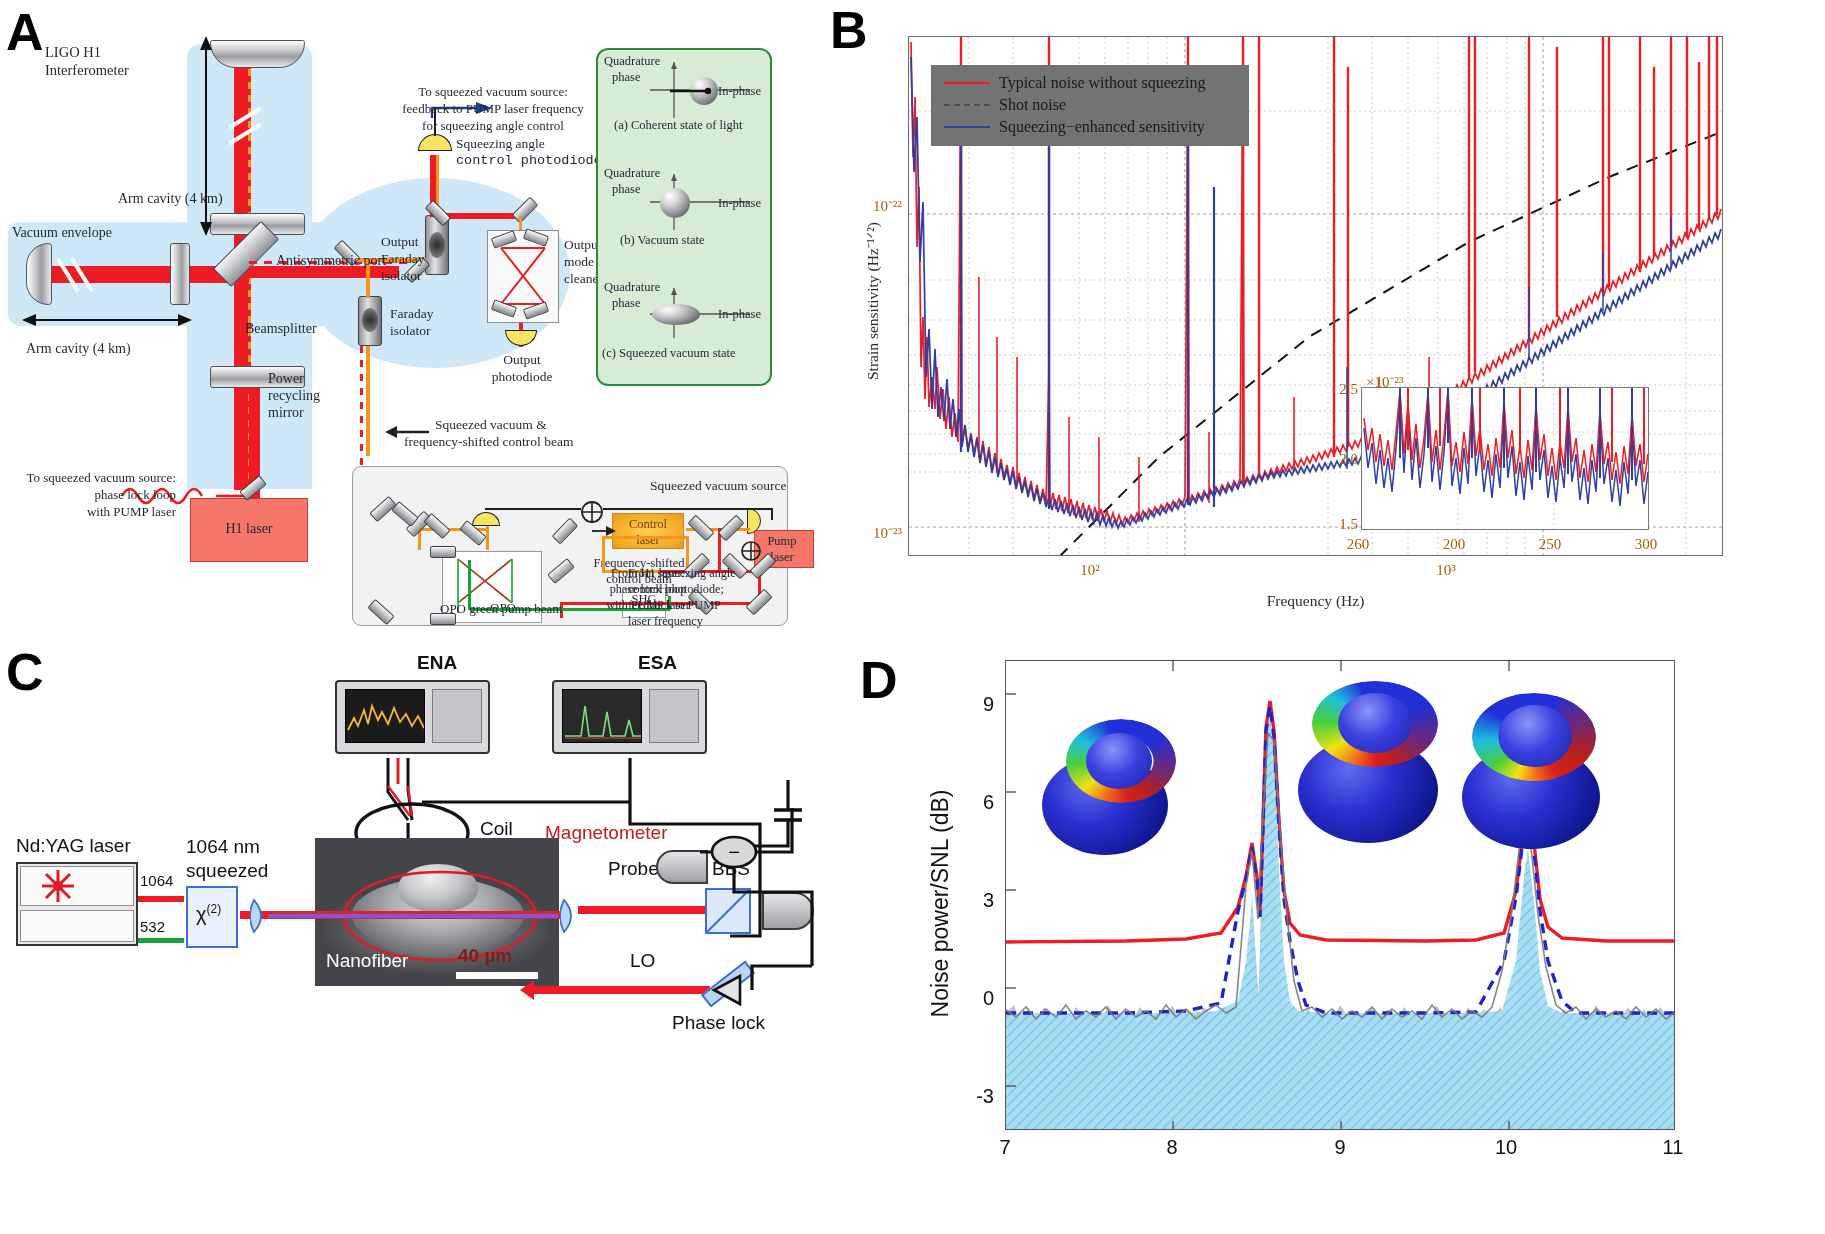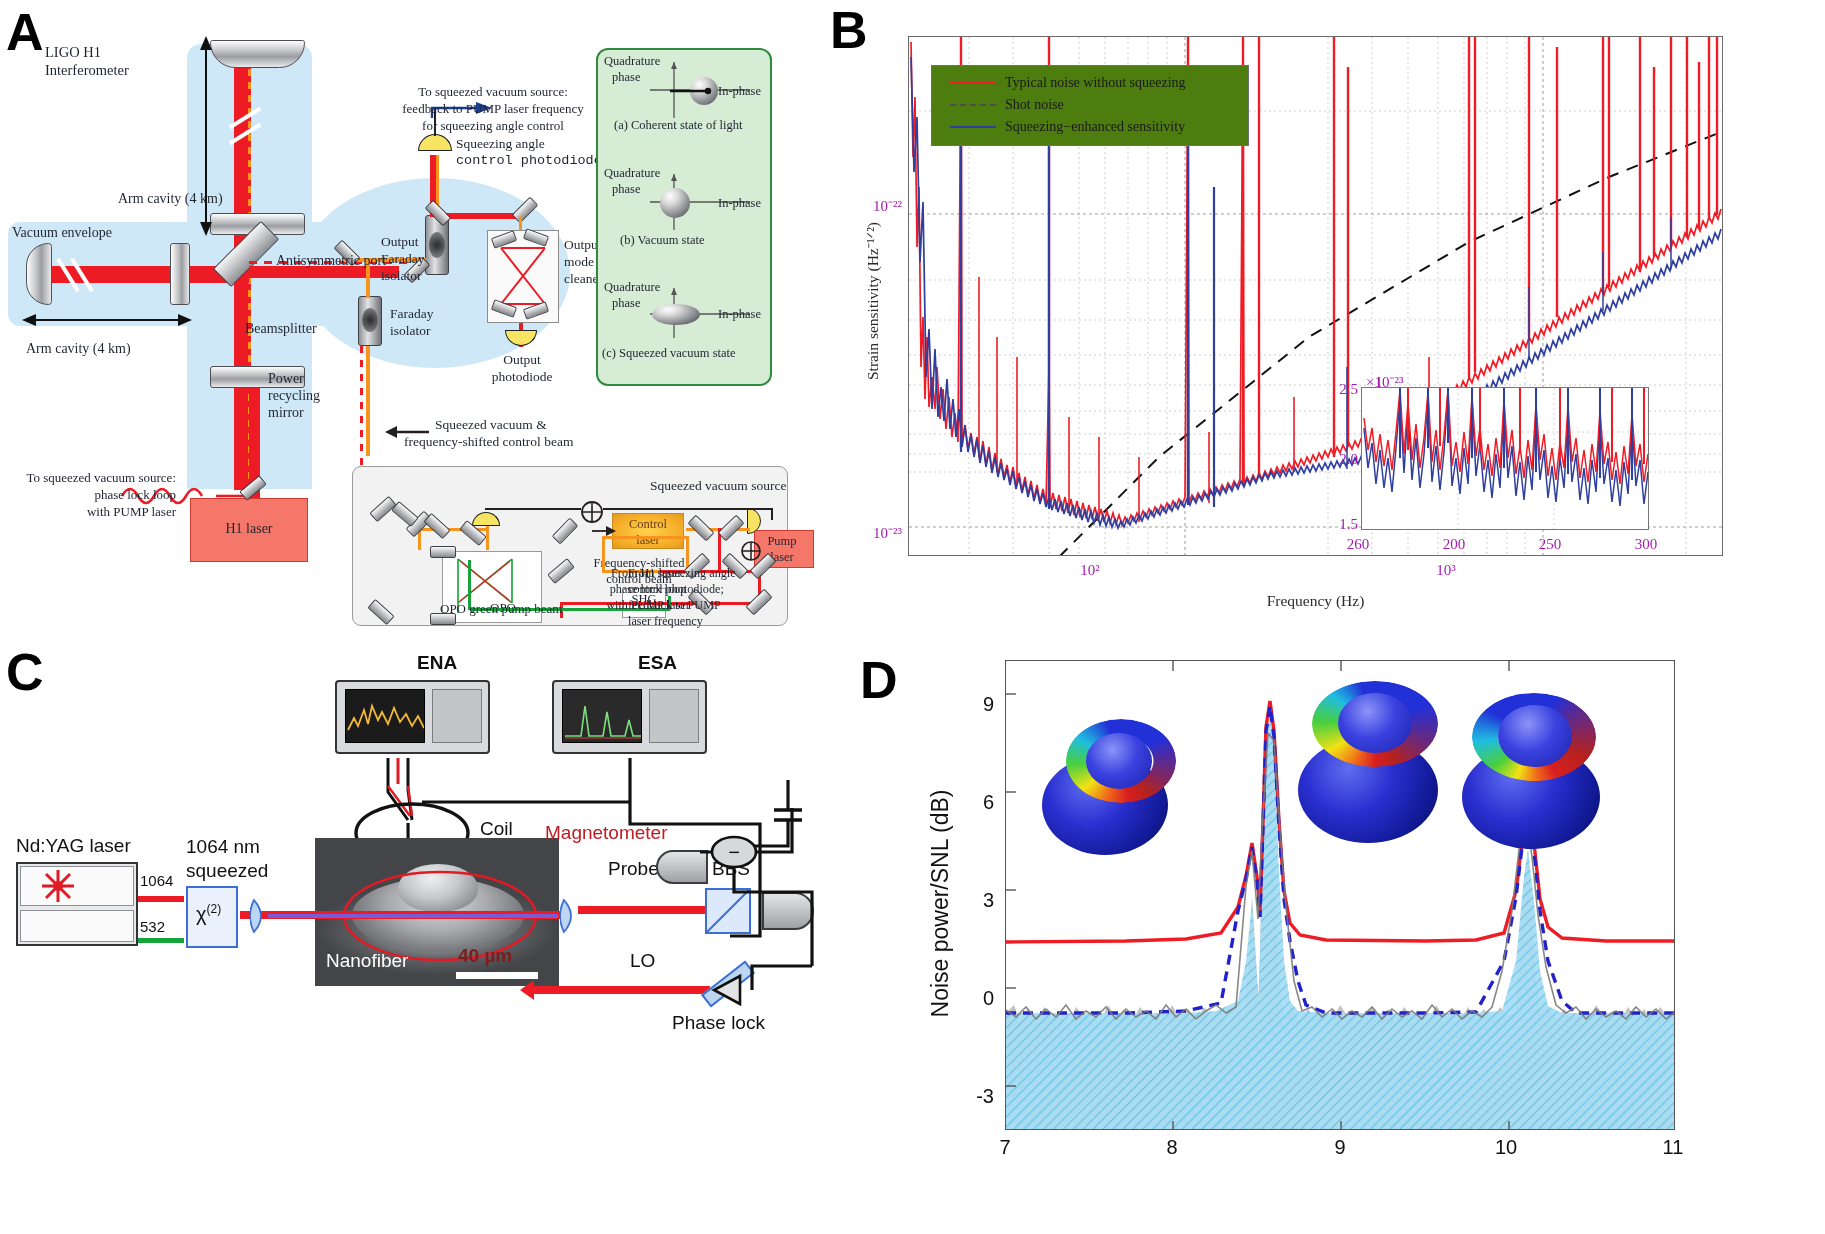--- a/index.html
+++ b/index.html
@@ -44,24 +44,24 @@
   .sphere3 { position:absolute; border-radius:50%;
              background:radial-gradient(circle at 33% 27%, #ffffff 0%, #d8d8d8 28%, #8f9095 62%, #3e4044 100%); }
   .ellipse3 { position:absolute; border-radius:50%;
              background:radial-gradient(ellipse at 33% 27%, #ffffff 0%, #d8d8d8 26%, #8f9095 60%, #35373b 100%); }
 
   
   #panelB { position:absolute; left:830px; top:0px; width:995px; height:630px; }
   .bplot { position:absolute; left:78px; top:36px; width:815px; height:520px;
            border-left:1.6px solid #6b6b6b; border-bottom:1.6px solid #6b6b6b;
            border-top:1.6px solid #6b6b6b; border-right:1.6px solid #6b6b6b; overflow:hidden; background:#fff; }
-  .btick { position:absolute; font-size:15px; font-family:"Liberation Serif",serif; color:#a21caf; }
+  .btick { position:absolute; font-size:15px; font-family:"Liberation Serif",serif; color:#a16207; }
   .axtitle { position:absolute; font-size:15.5px; font-family:"Liberation Serif",serif; color:#2a2a2a; }
-  .legendbox { position:absolute; background:#4d7c0f; border:1.4px solid #6f6f6f;
-               padding:6px 10px 7px 18px; font-size:14px; font-family:"Liberation Serif",serif; }
+  .legendbox { position:absolute; background:#737373; border:1.4px solid #6f6f6f;
+               padding:6px 10px 7px 12px; font-size:16px; font-family:"Liberation Serif",serif; }
   .legrow { display:flex; align-items:center; height:22px; }
   .legswatch { width:46px; height:0; border-top:2px solid; margin-right:9px; }
   .insetbox { position:absolute; background:#fff; border:1.4px solid #777; overflow:hidden; }
 
   
   #panelC { position:absolute; left:0; top:640px; width:830px; height:594px;
             font-family:"Liberation Sans", sans-serif; }
   .clbl { position:absolute; font-size:19px; font-family:"Liberation Sans", sans-serif; color:#111; }
   .clbl-b { font-weight:bold; }
   .instr { position:absolute; border:2.4px solid #333; border-radius:4px; background:#d8dadd; }

